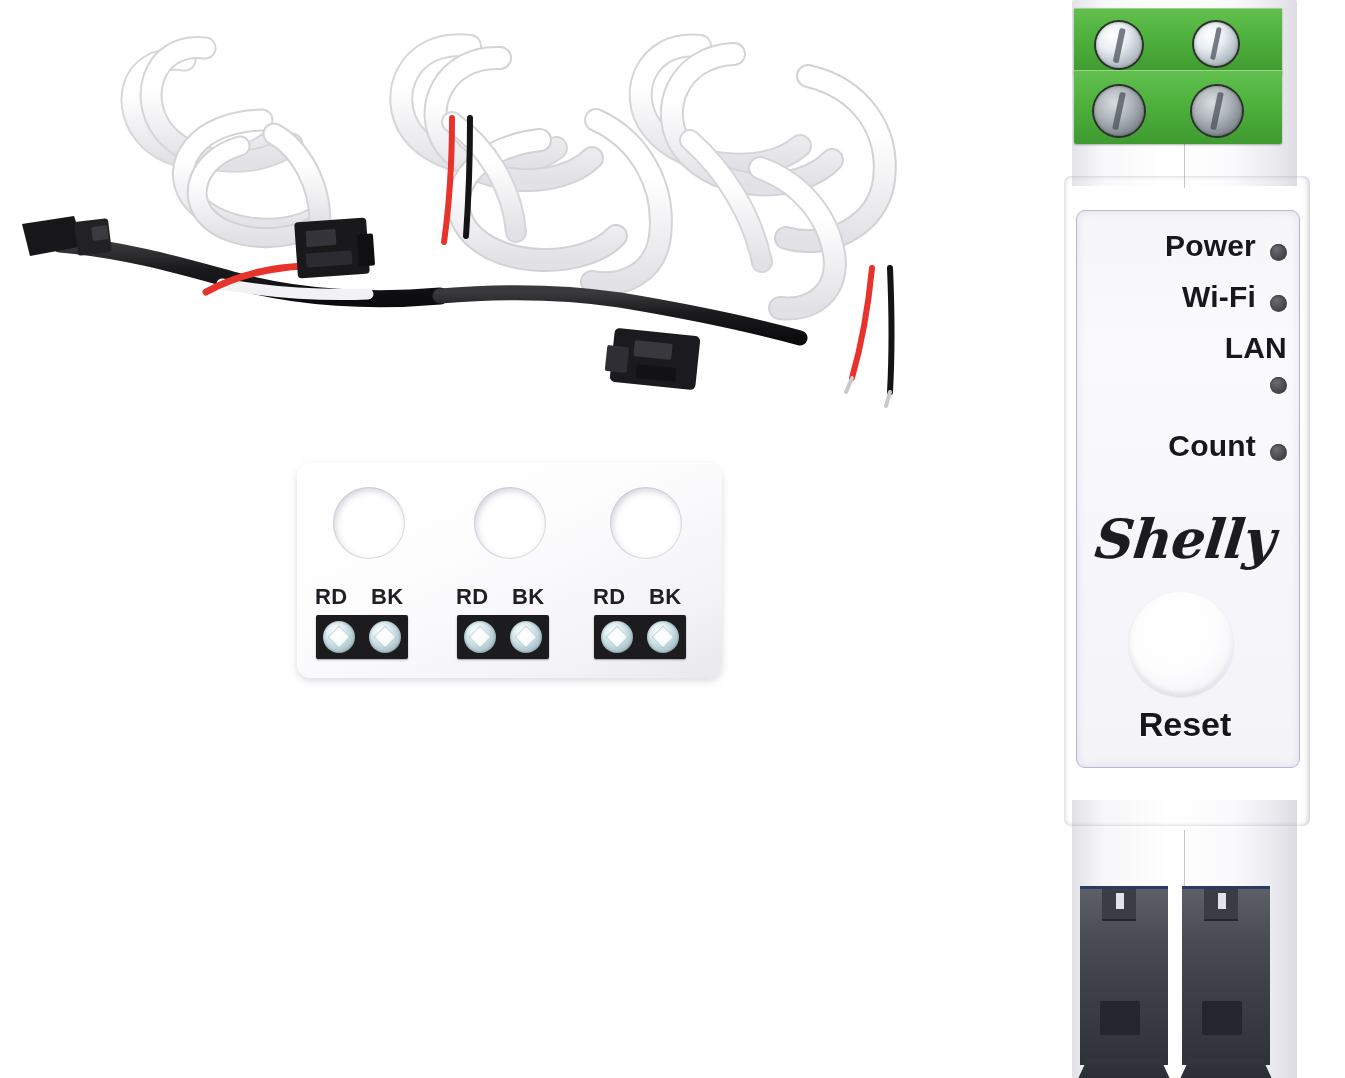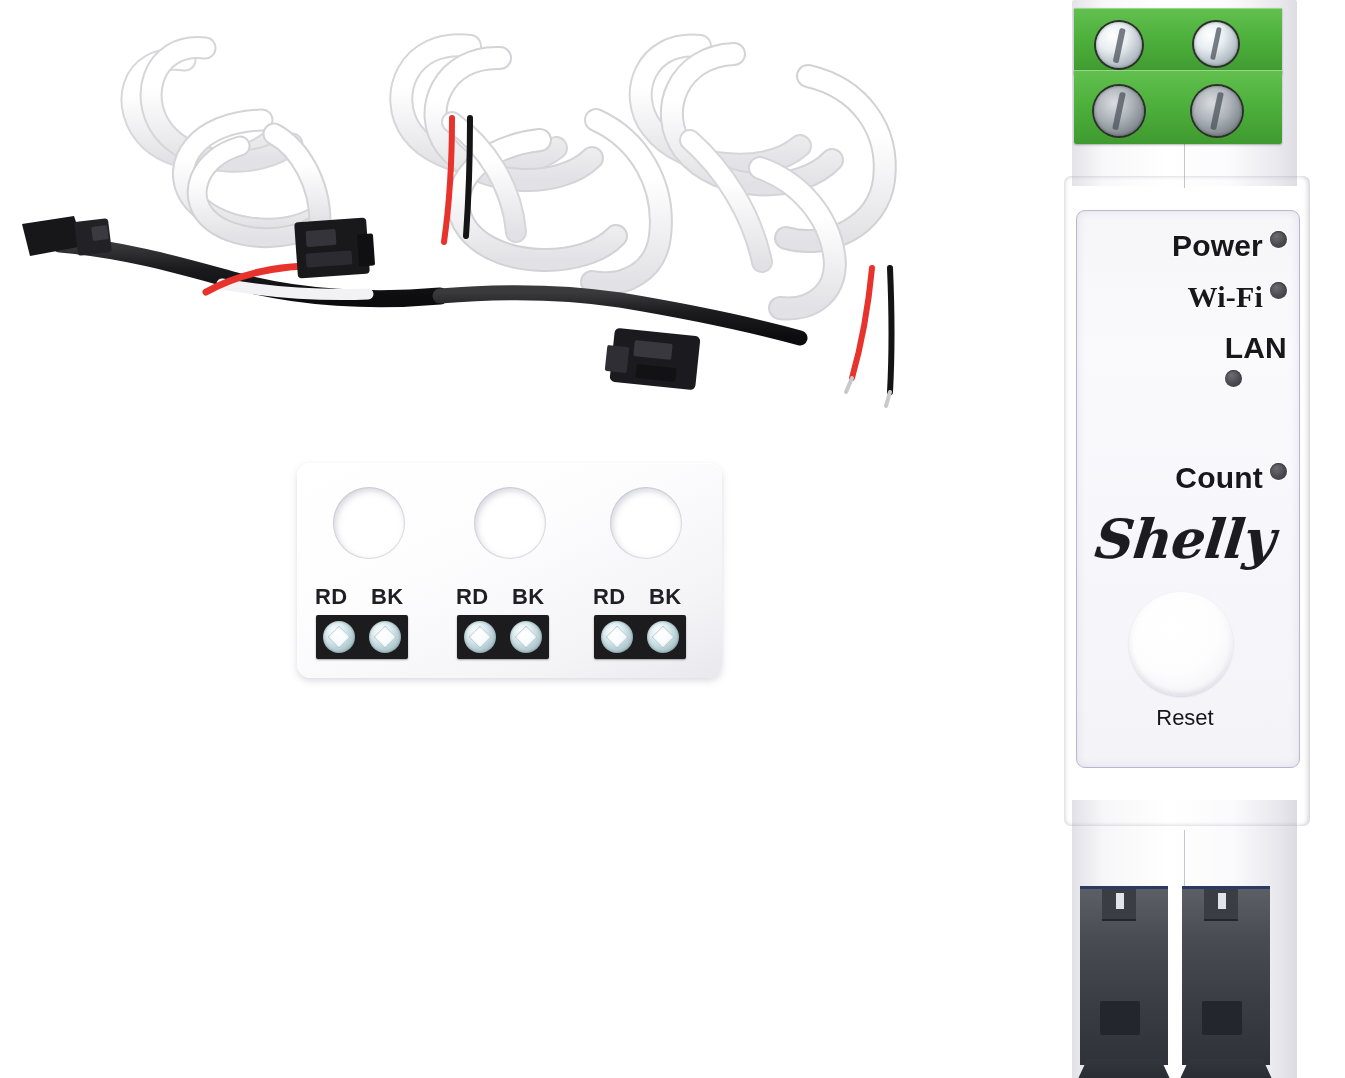--- a/index.html
+++ b/index.html
@@ -117,23 +117,23 @@
     height: 556px;
     border-radius: 9px;
     background: linear-gradient(180deg,#f6f5f8 0%, #faf9fc 25%, #f7f6fa 60%, #f4f3f7 100%);
     border: 1px solid #b9b5d2;
     box-shadow: inset 0 0 8px rgba(170,168,195,.28);
   }
   .led-row {
     position: absolute;
     right: 12px;
     display: flex;
-    align-items: flex-start;
+    align-items: flex-end;
     justify-content: flex-end;
-    gap: 7px;
+    gap: 14px;
   }
   .led-label {
     font-size: 30px;
     font-weight: bold;
     color: #17171c;
     letter-spacing: .2px;
     line-height: 1;
     text-shadow: 0 1px 0 rgba(255,255,255,.85);
     white-space: nowrap;
   }
@@ -164,22 +164,22 @@
     border-radius: 50%;
     background: radial-gradient(circle at 42% 34%, #ffffff 0%, #fdfdfe 50%, #f3f2f6 82%, #eceaf1 100%);
     box-shadow: inset 0 2px 4px rgba(255,255,255,.9),
                 inset 0 -2px 5px rgba(175,172,196,.40),
                 0 1px 2px rgba(160,158,182,.35);
   }
   .reset-label {
     position: absolute;
     left: 0; right: 6px;
     text-align: center;
-    font-size: 22px;
-    font-weight: normal;
+    font-size: 34px;
+    font-weight: bold;
     color: #16161b;
     text-shadow: 0 1px 0 rgba(255,255,255,.85);
   }
 
   
   .clip {
     position: absolute;
     top: 886px;
     width: 88px;
     height: 176px;
@@ -442,31 +442,31 @@
       </div>
     </div>
 
     <div class="faceplate">
 
       <div class="led-row" style="top:20px;">
         <span class="led-label">Power</span>
         <span class="led-dot"></span>
       </div>
 
-      <div class="led-row" style="top:71px;font-family:Liberation Serif, serif;">
+      <div class="led-row" style="top:71px;">
         <span class="led-label">Wi-Fi</span>
         <span class="led-dot"></span>
       </div>
 
       <div class="led-row" style="top:122px;flex-direction:column;">
         <span class="led-label">LAN</span>
         <span class="led-dot"></span>
       </div>
 
-      <div class="led-row" style="top:220px;margin-top:32px;">
+      <div class="led-row" style="top:220px;">
         <span class="led-label">Count</span>
         <span class="led-dot"></span>
       </div>
 
       <div class="brand" style="top:296px;">Shelly</div>
 
       <div class="reset-btn" style="left:52px; top:381px;"></div>
 
       <div class="reset-label" style="top:494px;">Reset</div>
     </div>

